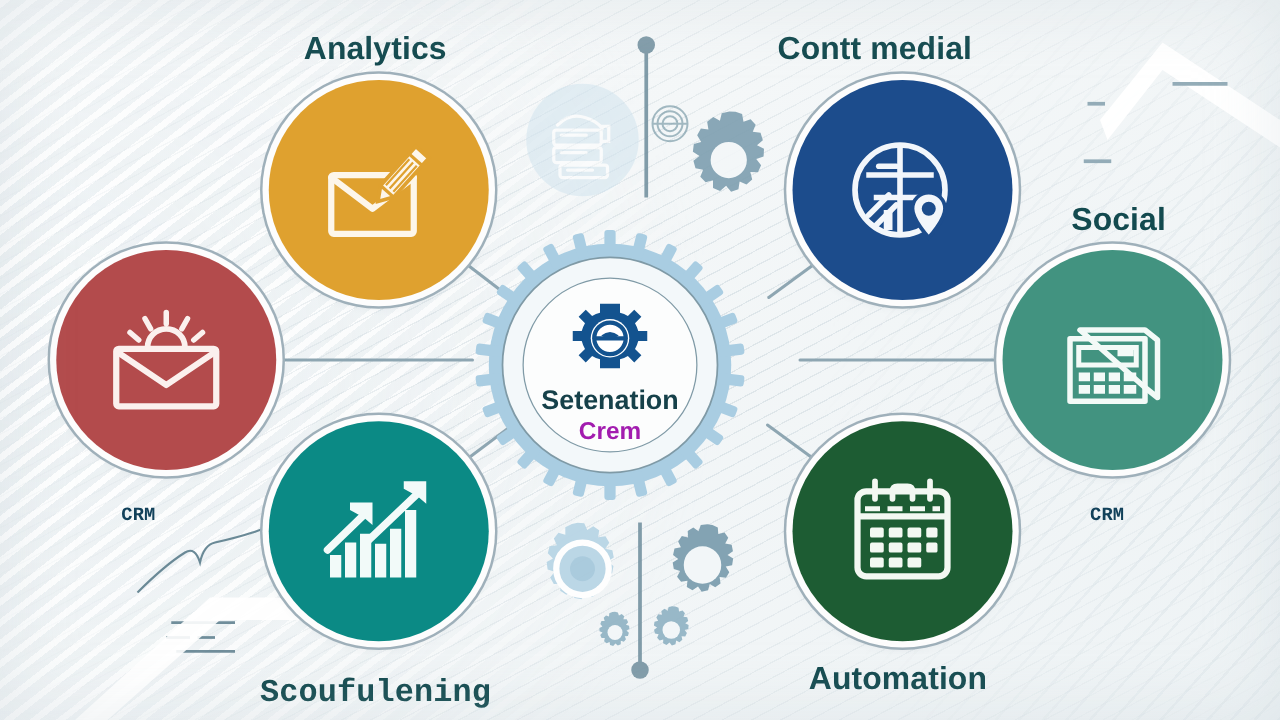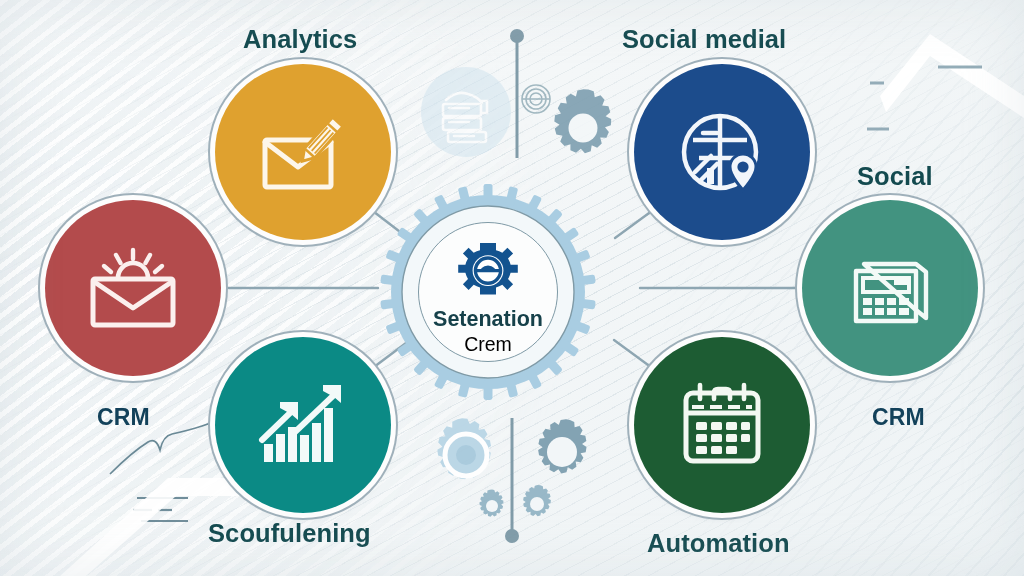--- a/index.html
+++ b/index.html
@@ -69,37 +69,37 @@
   .node .disc svg{display:block;}
 
   .label{
     position:absolute;
     color:#134a4f;
     font-weight:700;
     white-space:nowrap;
     letter-spacing:.1px;
   }
   .label.big{font-size:25.5px;}
-  .label.crm{font-size:23px;color:#12415a;font-weight:700;}
+  .label.crm{font-size:15px;color:#12415a;font-weight:700;font-family:Liberation Mono, monospace;}
 
   
   #hub{position:absolute;left:368px;top:172px;width:240px;height:240px;}
   #hub .inner{
     position:absolute;left:50px;top:50px;width:140px;height:140px;
     background:#fcfdfd;border-radius:50%;
     border:1.6px solid #7f9aa6;
     display:flex;flex-direction:column;align-items:center;justify-content:flex-start;
     box-sizing:border-box;
   }
   #hub .hub-ico{margin-top:19px;}
   #hub .hub-t1{
     font-size:21.5px;font-weight:700;color:#16414a;margin-top:5px;line-height:1;
   }
   #hub .hub-t2{
-    font-size:19.5px;font-weight:400;color:#000000;margin-top:4px;line-height:1;
+    font-size:19.5px;font-weight:700;color:#a21caf;margin-top:4px;line-height:1;
   }
 </style>
 </head>
 <body>
 
 <div id="stage">
 
   <div class="tex-wave"></div>
   <div class="tex-lines"></div>
   <div class="tex-lines2"></div>
@@ -398,22 +398,22 @@
           <rect x="65" y="55" width="9" height="8" rx="1.5"></rect>
           <rect x="20" y="67" width="11" height="8" rx="1.5"></rect>
           <rect x="35" y="67" width="11" height="8" rx="1.5"></rect>
           <rect x="50" y="67" width="11" height="8" rx="1.5"></rect>
         </g>
       </svg>
     </div>
   </div>
 
   <div class="label big" style="left:243px;top:25px;">Analytics</div>
-  <div class="label big" style="left:622px;top:25px;">Social medial</div>
+  <div class="label big" style="left:622px;top:25px;">Contt medial</div>
   <div class="label big" style="left:857px;top:162px;text-align:center;">Social</div>
-  <div class="label big" style="left:208px;top:519px;">Scoufulening</div>
+  <div class="label big" style="left:208px;top:540px;font-family:Liberation Mono, monospace;">Scoufulening</div>
   <div class="label big" style="left:647px;top:529px;">Automation</div>
 
   <div class="label crm" style="left:97px;top:404px;">CRM</div>
   <div class="label crm" style="left:872px;top:404px;">CRM</div>
 
   <div class="vignette"></div>
 </div>
 
 </body></html>

